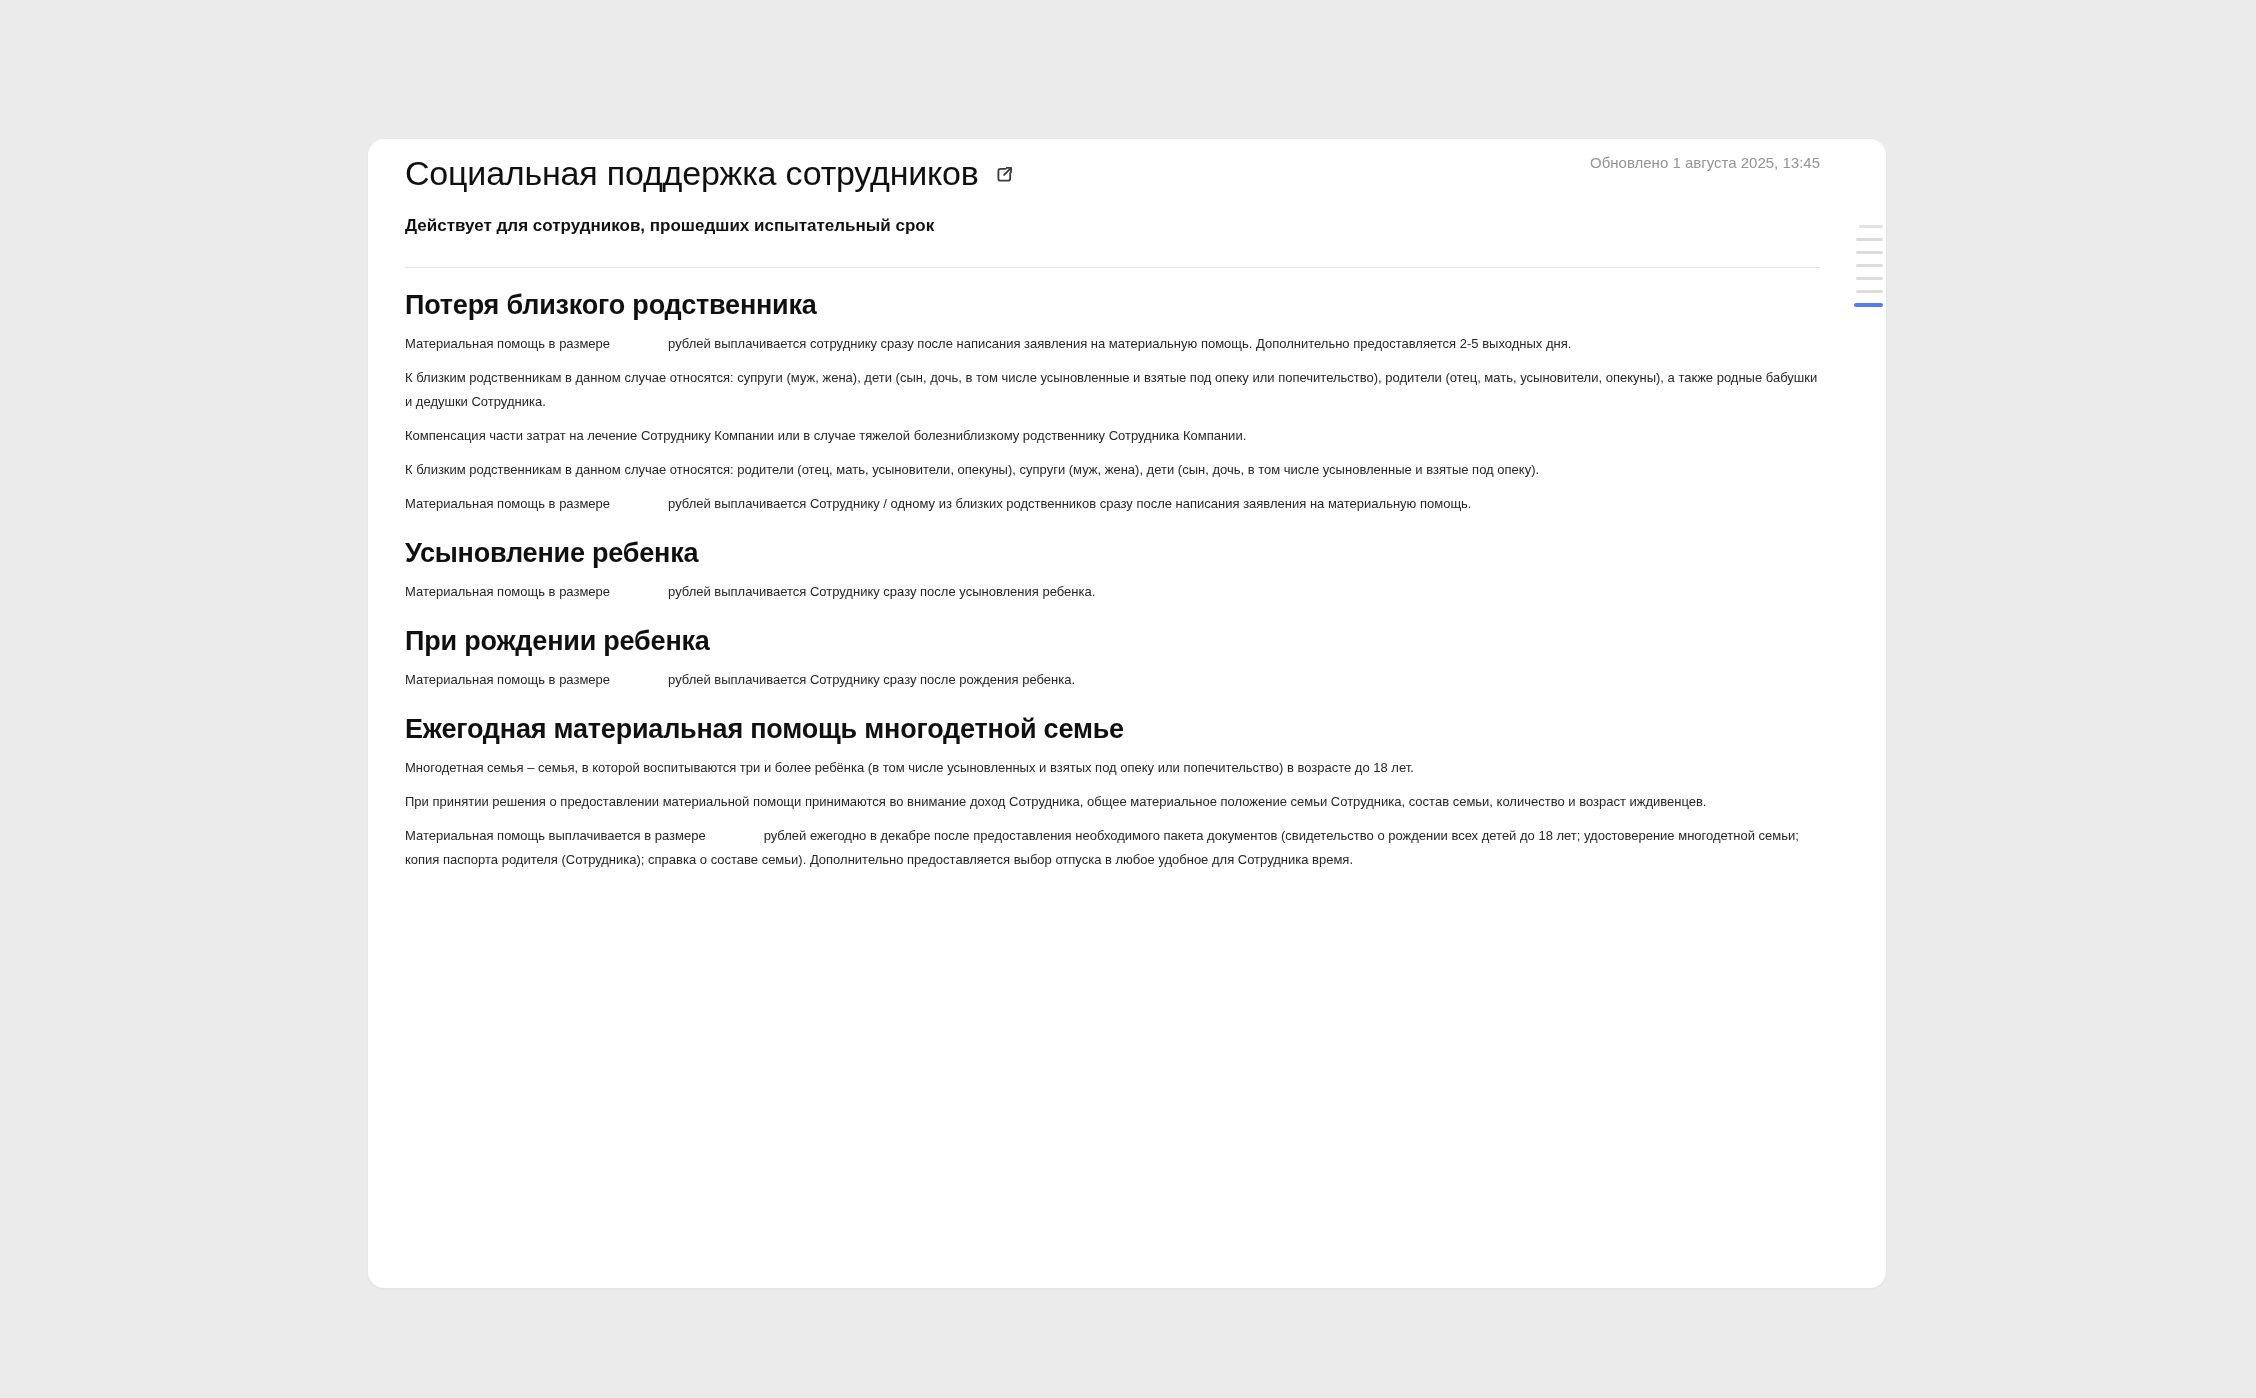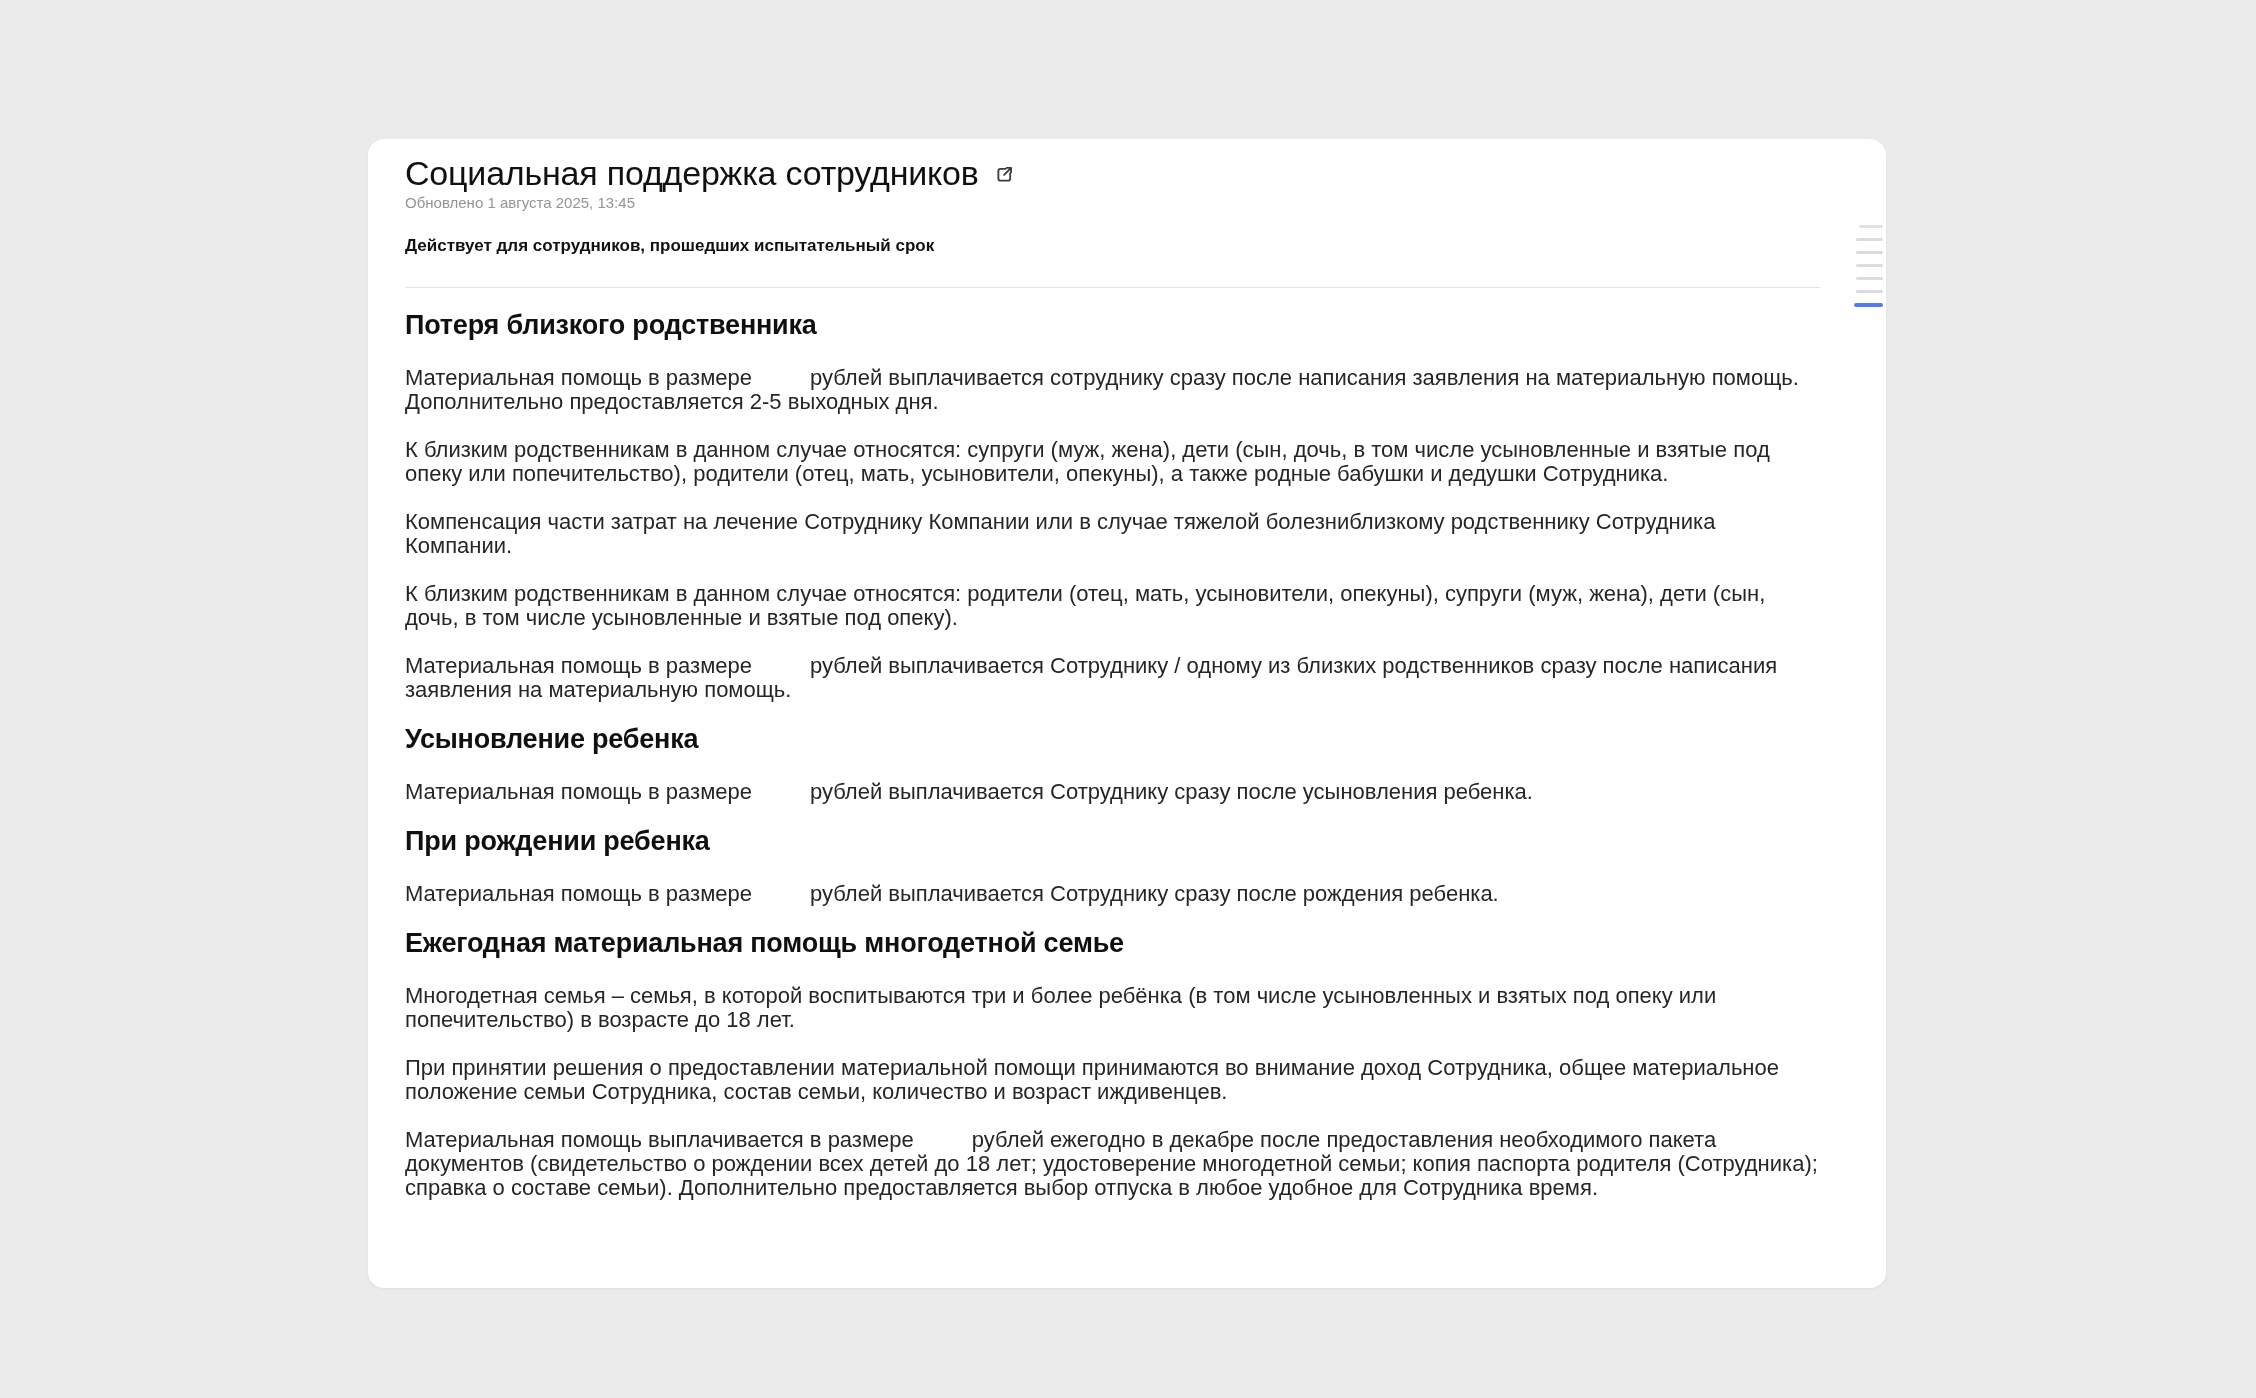--- a/index.html
+++ b/index.html
@@ -15,22 +15,22 @@
     position:absolute;
     left:368px; top:139px;
     width:1518px; height:1149px;
     background:#ffffff;
     border-radius:16px;
     box-shadow:0 1px 3px rgba(0,0,0,0.05);
   }
   .content { padding:14px 66px 40px 37px; }
   .title-row {
     display:flex;
+    justify-content:space-between;
     align-items:flex-start;
-    flex-direction:column;
   }
   .page-title {
     font-size:34px;
     line-height:40px;
     font-weight:500;
     color:#101010;
     letter-spacing:-0.2px;
     display:flex;
     align-items:center;
     gap:15px;
@@ -61,22 +61,22 @@
   }
   h2.section-heading {
     margin-top:20px;
     font-size:27px;
     line-height:34px;
     font-weight:700;
     color:#101010;
     letter-spacing:-0.2px;
   }
   p.body-text {
-    margin-top:24px;
-    font-size:22px;
+    margin-top:10px;
+    font-size:13px;
     line-height:24px;
     color:#262626;
     max-width:1415px;
   }
   .amount-gap {
     display:inline-block;
     width:58px;
     height:1px;
   }
   .minimap {

